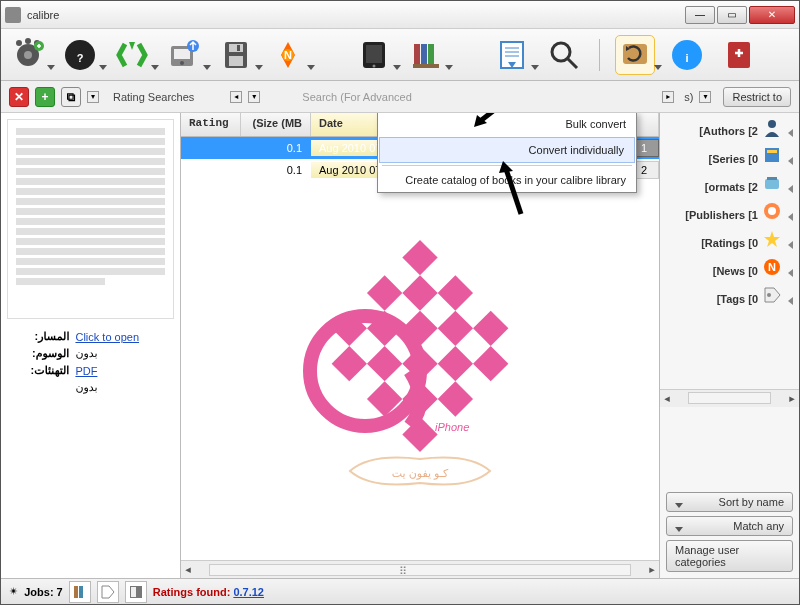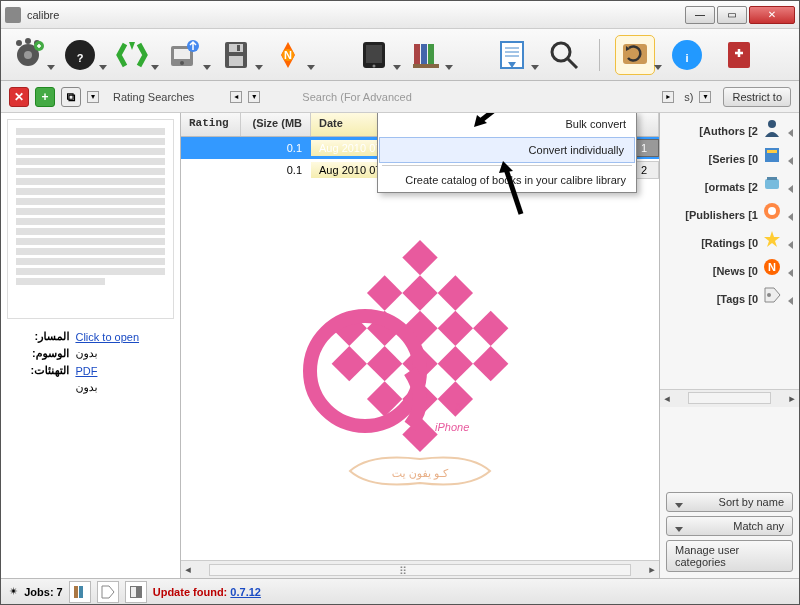--- a/index.html
+++ b/index.html
@@ -444,16 +444,16 @@
         <svg width="16" height="16">
           <path d="M2 2 L9 2 L14 8 L9 14 L2 14 Z" fill="#fff" stroke="#888"></path>
         </svg>
       </div>
     <div class="sbico">
         <svg width="16" height="16">
           <rect x="2" y="2" width="12" height="12" fill="#777"></rect>
           <rect x="3" y="3" width="5" height="10" fill="#eee"></rect>
         </svg>
       </div>
-    <span class="update"><span>Update found: </span><a>0.7.12</a></span>
+    <span class="update"><span>Ratings found: </span><a>0.7.12</a></span>
   </div>
 
 </div>
 
 </body></html>

